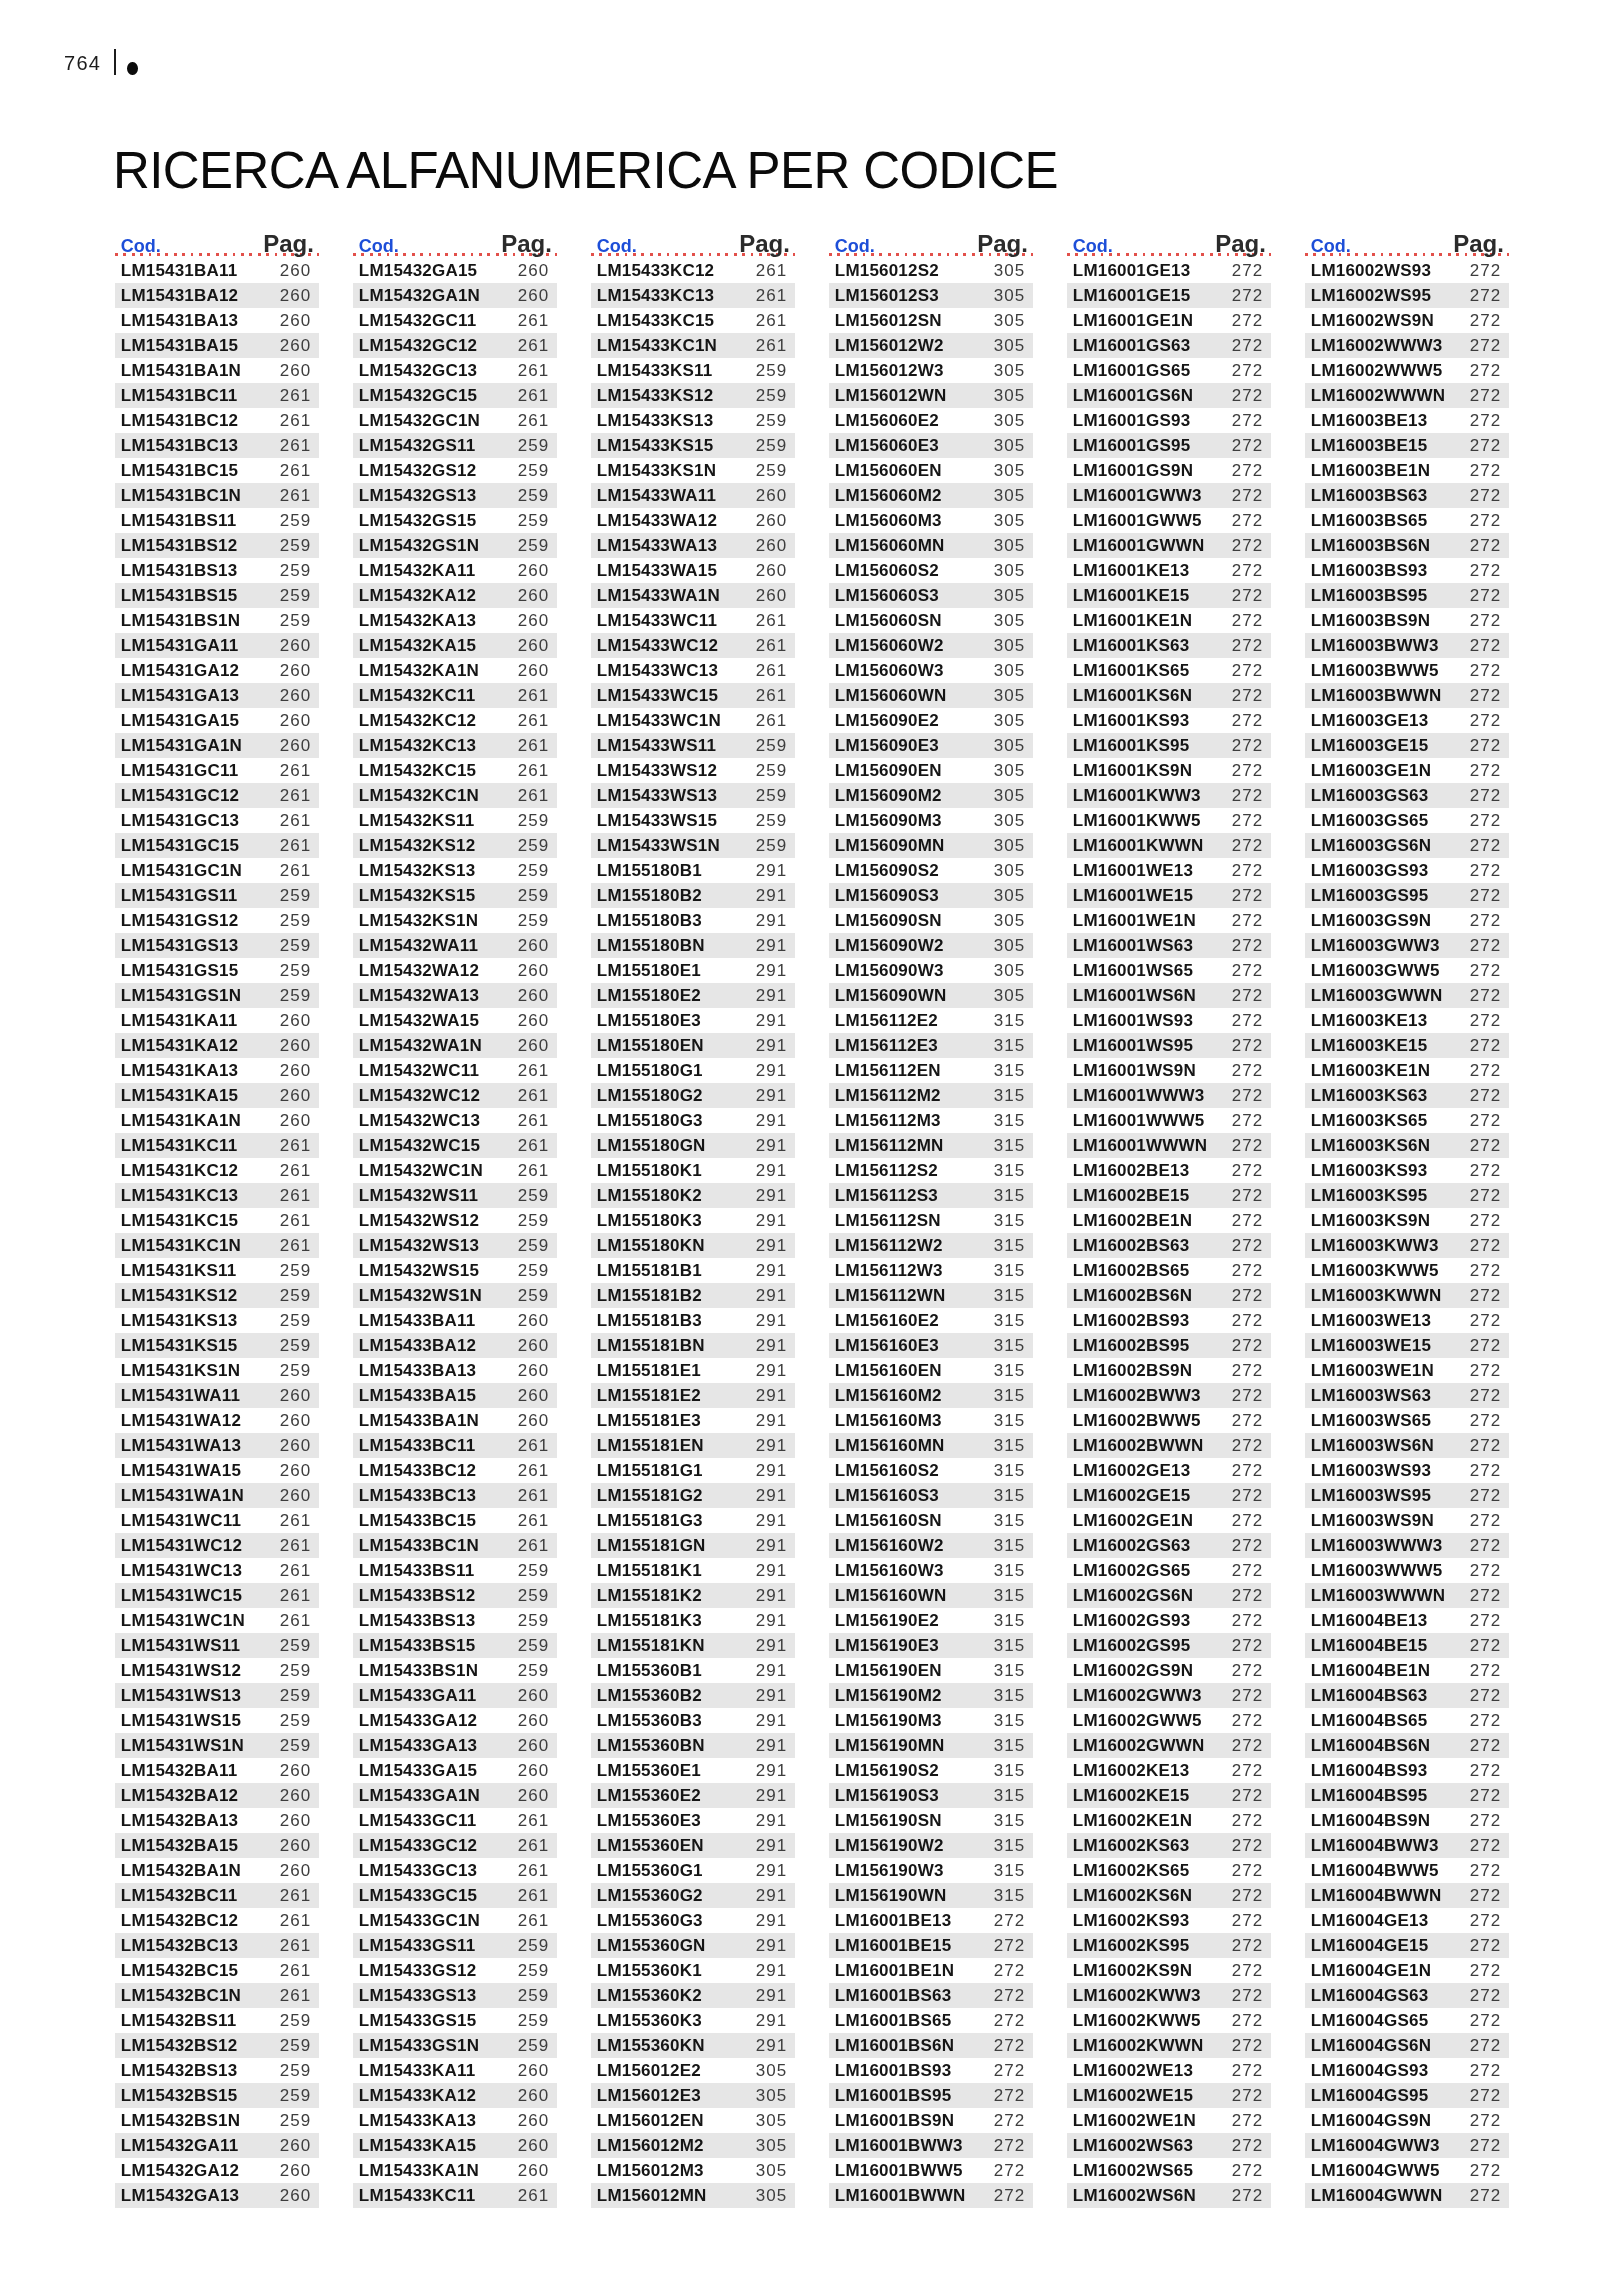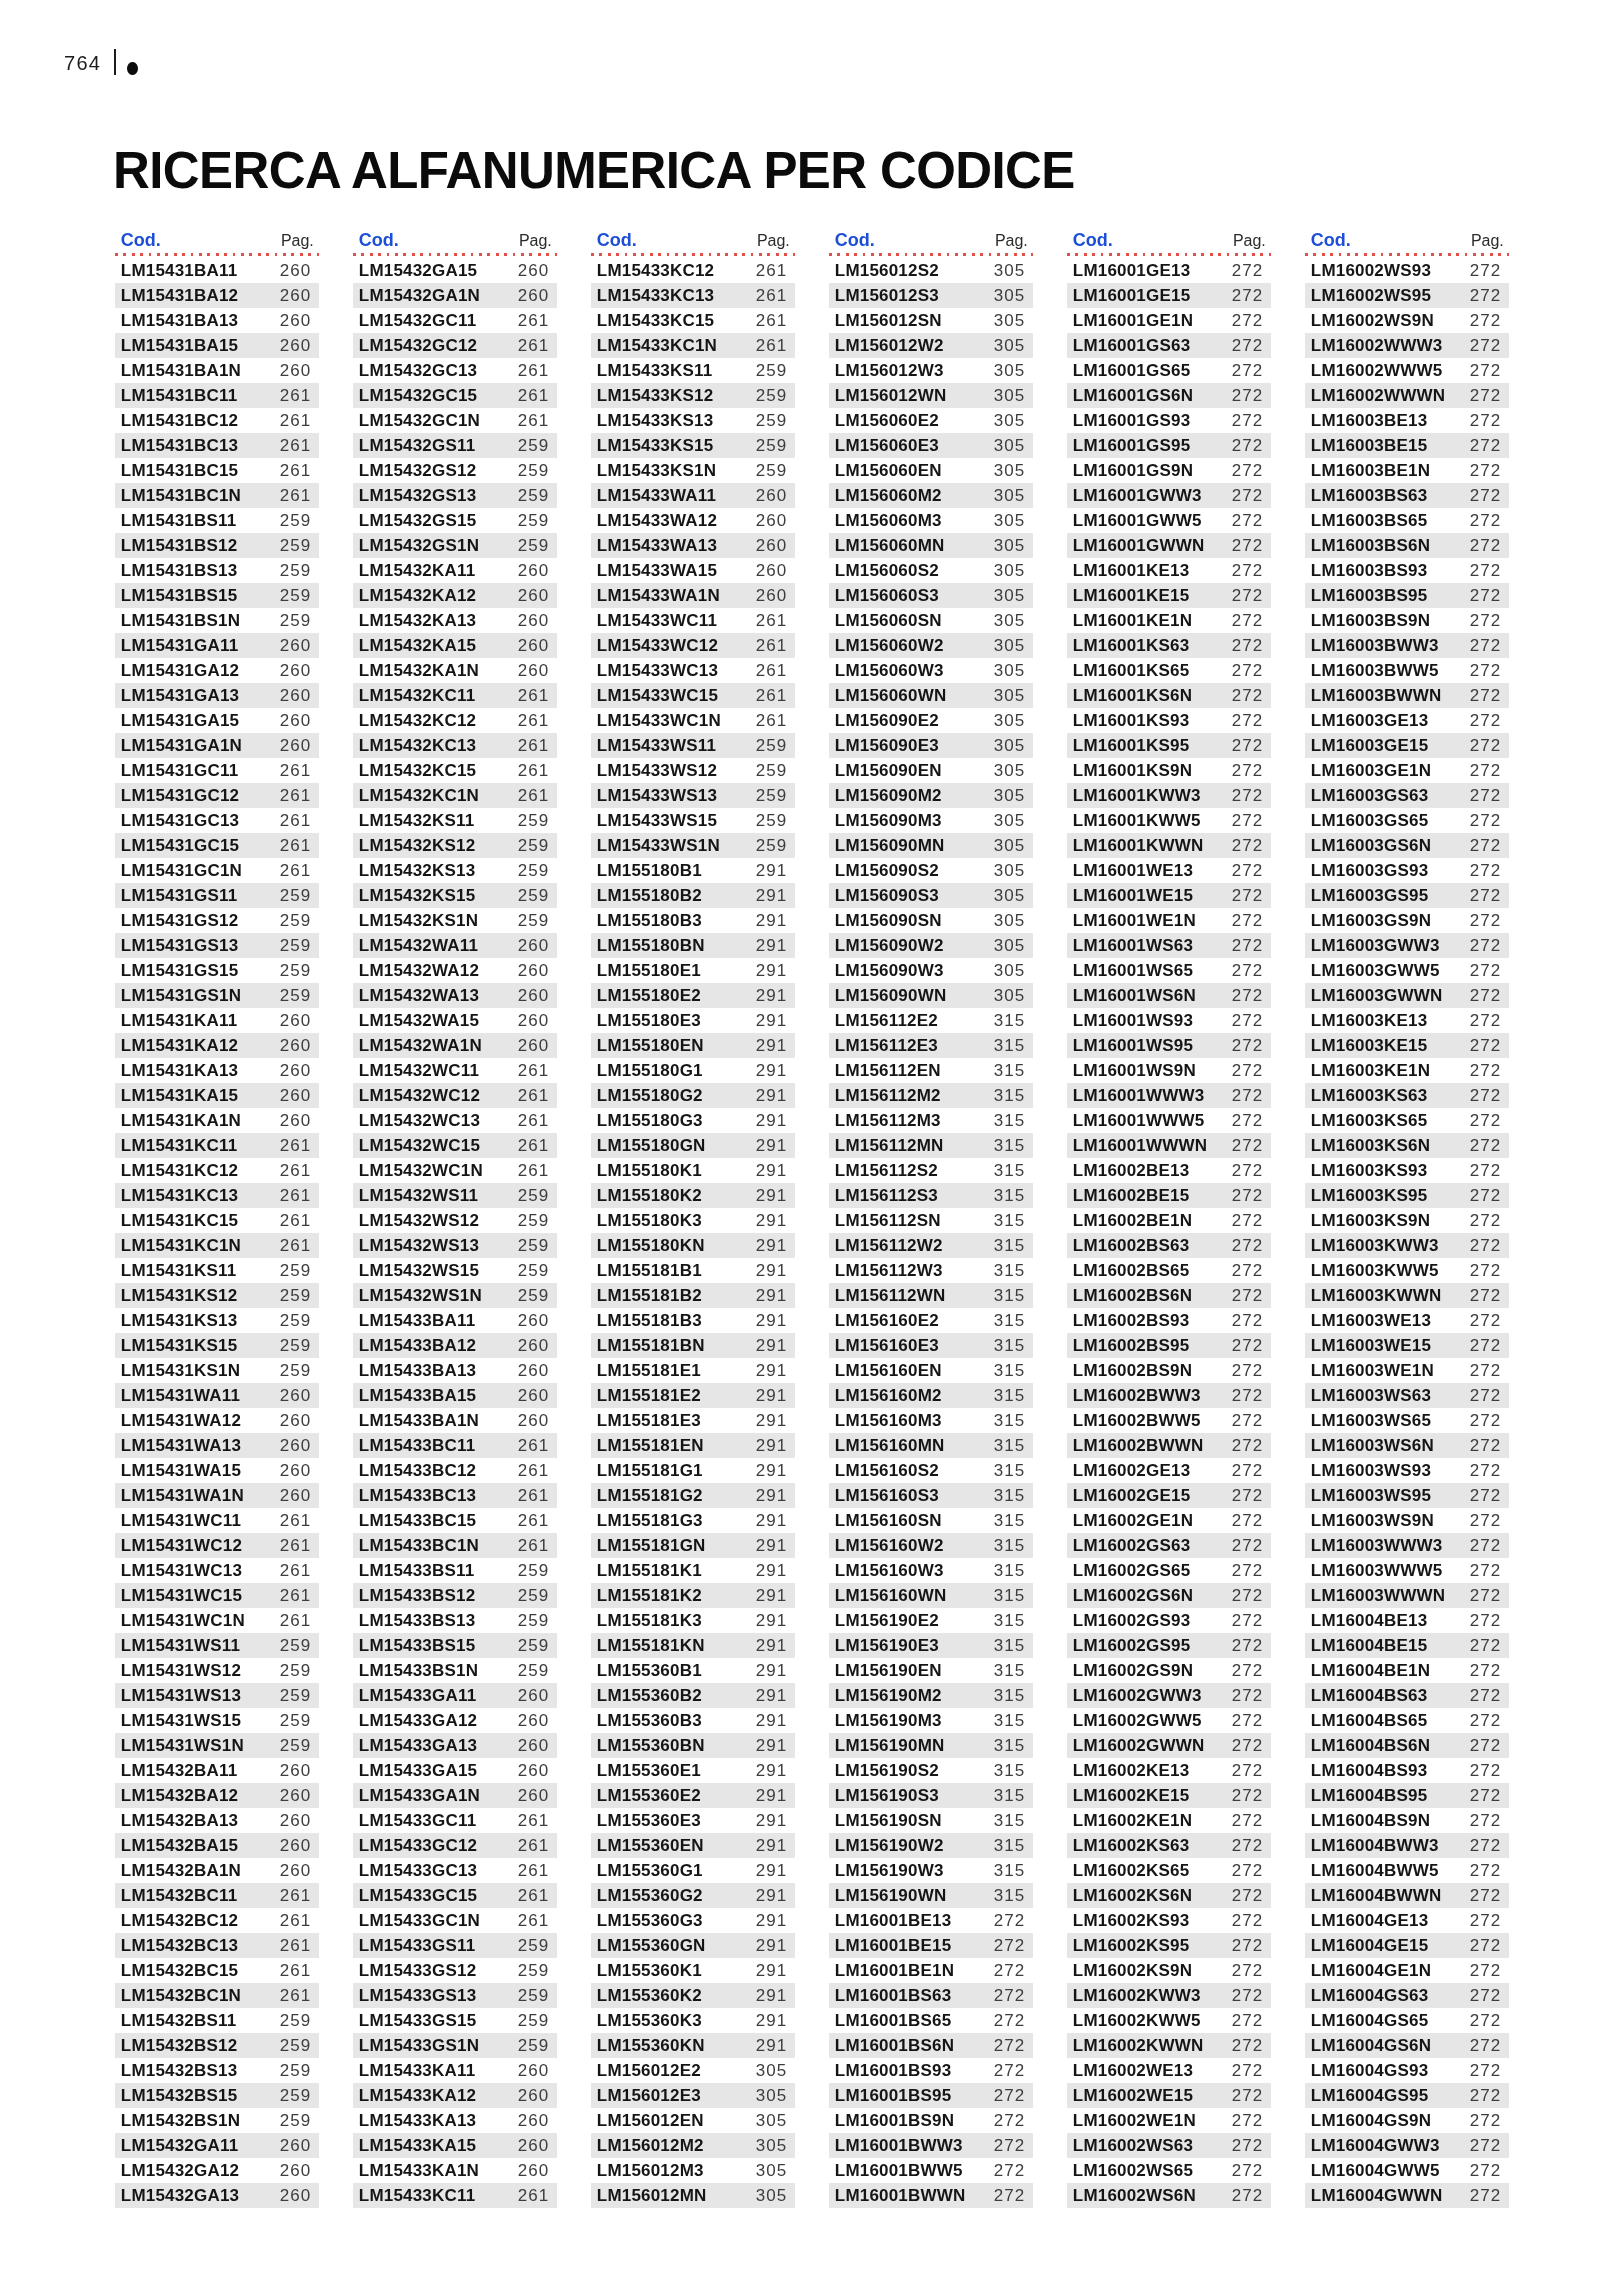--- a/index.html
+++ b/index.html
@@ -6,30 +6,30 @@
   body { width: 1623px; height: 2295px; position: relative;
          font-family: "Liberation Sans", sans-serif; }
 
   .pagenum-row { position: absolute; left: 64px; top: 49px;
                  display: flex; align-items: flex-end; }
   .pagenum { font-size: 20px; font-weight: 400; color: #1c1c1c; letter-spacing: 1.3px; }
   .vbar { width: 1.3px; height: 26px; background: #1c1c1c; margin: 0 11.7px 0 13px; }
   .dotmark { width: 10.4px; height: 13px; border-radius: 50%; background: #0c0c0c; }
 
   .page-title { position: absolute; left: 113px; top: 107px;
-                font-size: 51px; font-weight: bold; color: #0b0b0b;
+                font-size: 51px; font-weight: normal; color: #0b0b0b;
                 letter-spacing: -0.6px; white-space: nowrap; }
 
   .table-wrap { position: absolute; left: 115px; top: 226px; width: 1393px;
                 display: flex; gap: 34px; }
   .col { width: 204px; flex: 0 0 204px; }
   .col-head { height: 27px; display: flex; justify-content: space-between;
               align-items: baseline; padding: 3.9px 5.2px 0 5.8px; box-sizing: border-box; }
   .h-cod { font-size: 18px; font-weight: bold; color: #1d4ed8; }
-  .h-pag { font-size: 16px; font-weight: 400; color: #2b2b2b; }
+  .h-pag { font-size: 24px; font-weight: 700; color: #2b2b2b; }
   .dots { height: 3.2px; margin-bottom: 1.9px;
           background-image: repeating-linear-gradient(to right,
              #e2504a 0px, #e2504a 2.9px, transparent 2.9px, transparent 8.4px); }
   .row { height: 25px; display: flex; justify-content: space-between;
          align-items: center; padding: 0 7.8px 0 5.8px; box-sizing: border-box; }
   .row:nth-child(even) { background: #e6e6e6; }
   .code { font-size: 17px; font-weight: bold; color: #151515; letter-spacing: 0.2px; }
   .pag  { font-size: 17px; font-weight: 400; color: #3d3d3d; letter-spacing: 1px; }
 </style>
 </head>

